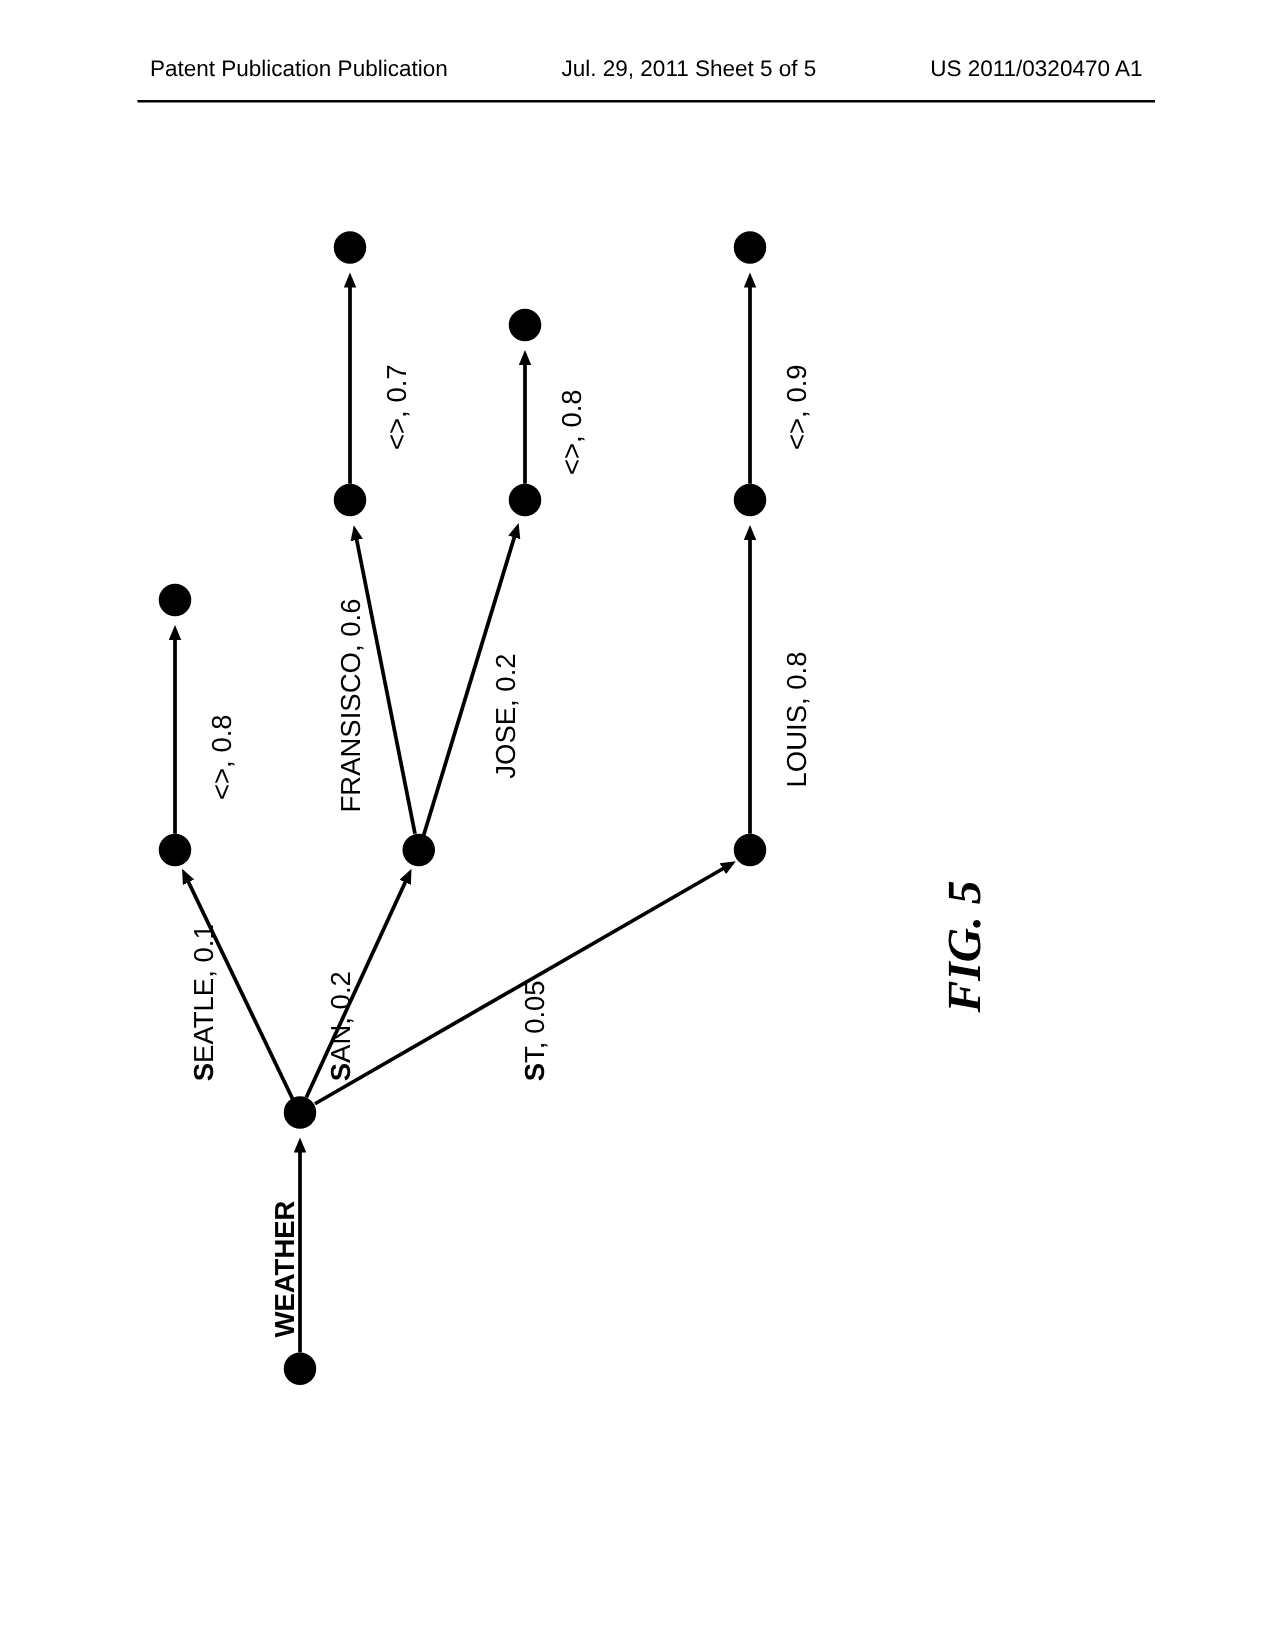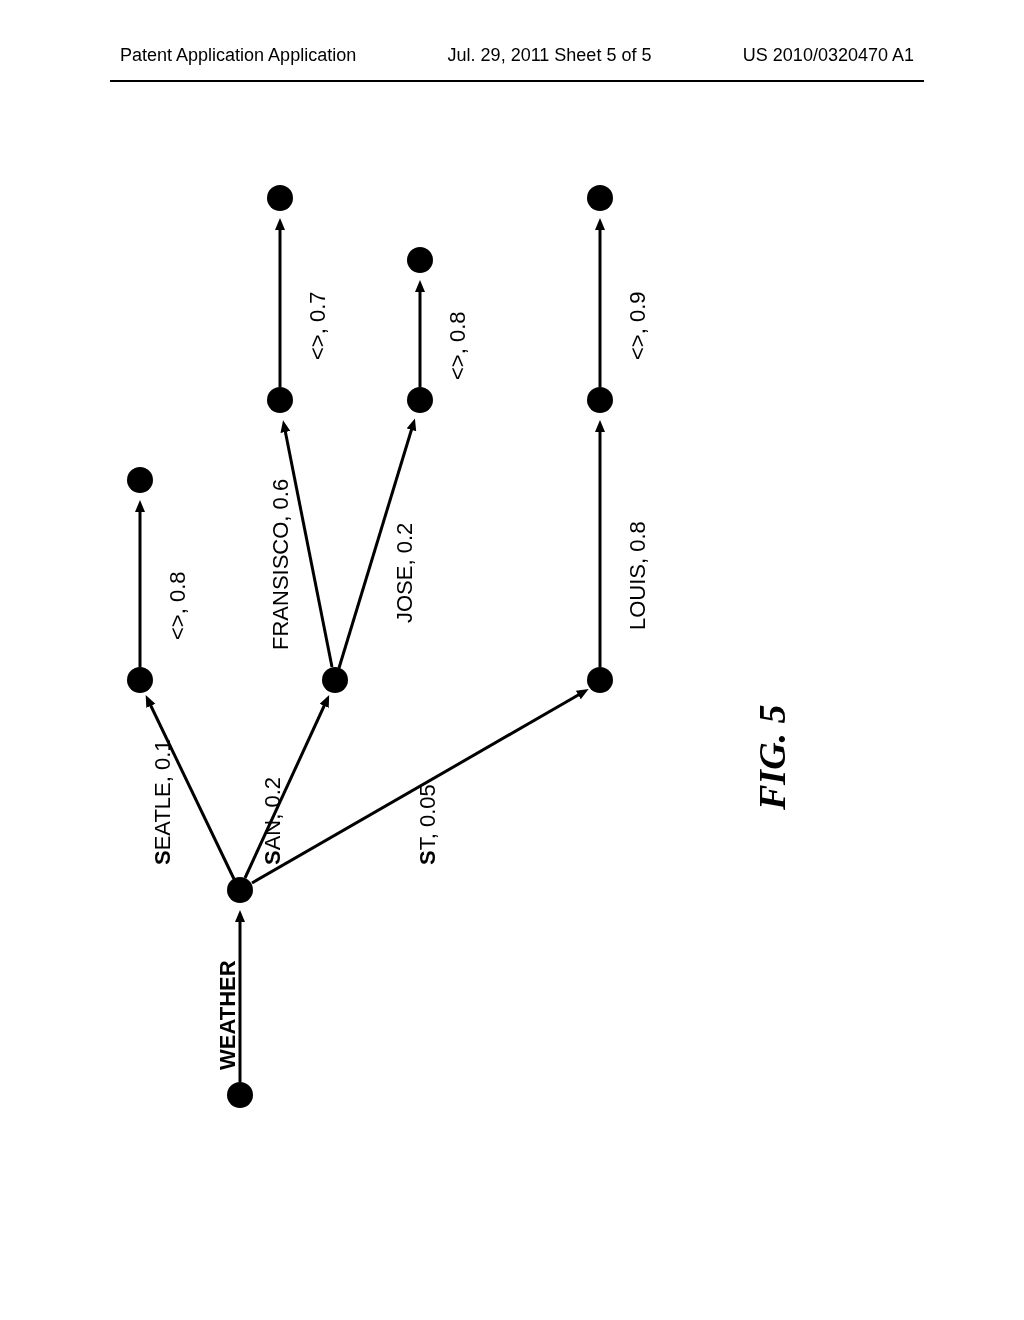--- a/index.html
+++ b/index.html
@@ -54,23 +54,23 @@
       white-space: nowrap;
       transform: rotate(-90deg);
       transform-origin: left top;
     }
     .bold-letter { font-weight: bold; }
   </style>
 </head>
 <body>
 
 <div class="header">
-  <span class="header-left">Patent Application Application</span>
+  <span class="header-left">Patent Publication Publication</span>
   <span class="header-center">Jul. 29, 2011  Sheet 5 of 5</span>
-  <span class="header-right">US 2010/0320470 A1</span>
+  <span class="header-right">US 2011/0320470 A1</span>
 </div>
 <div class="header-line"></div>
 
 <div class="diagram">
   <svg width="780" height="1000">
     <defs>
       <marker id="arrow" markerWidth="14" markerHeight="14" refX="2" refY="5" orient="auto" markerUnits="userSpaceOnUse">
         <path d="M0,0 L0,10 L12,5 z" fill="black"></path>
       </marker>
     </defs>

